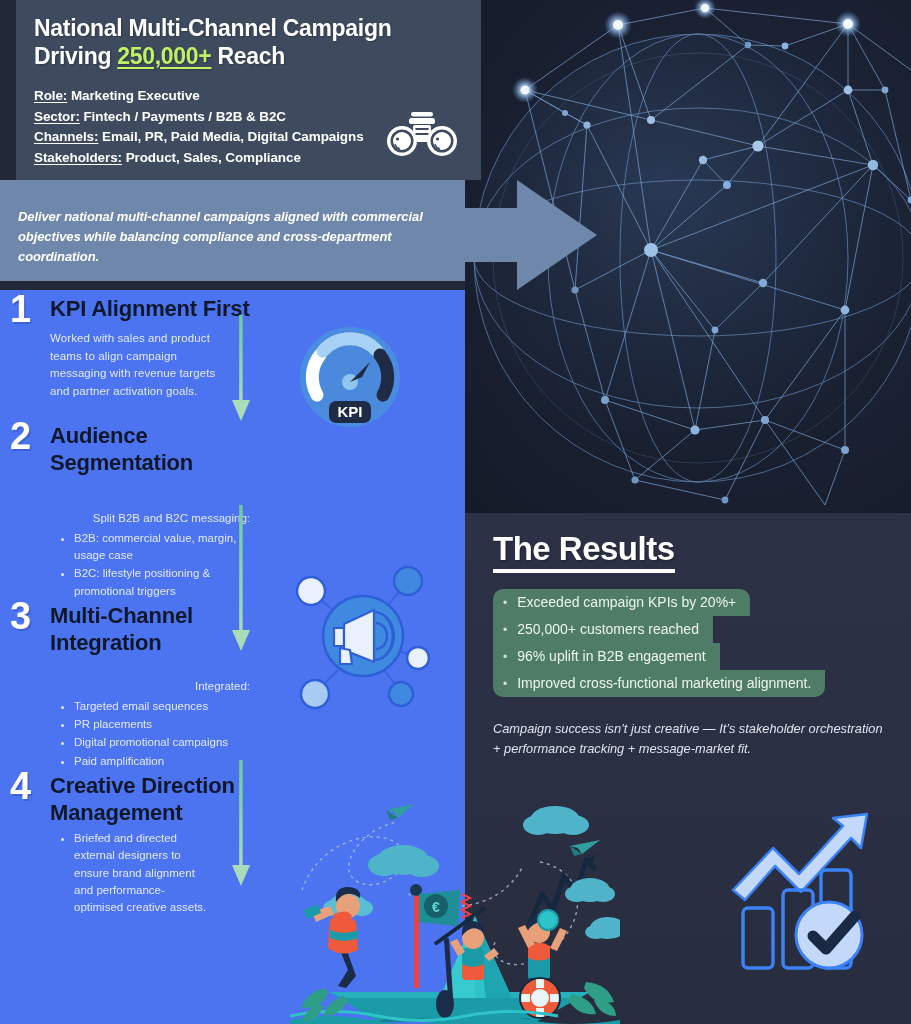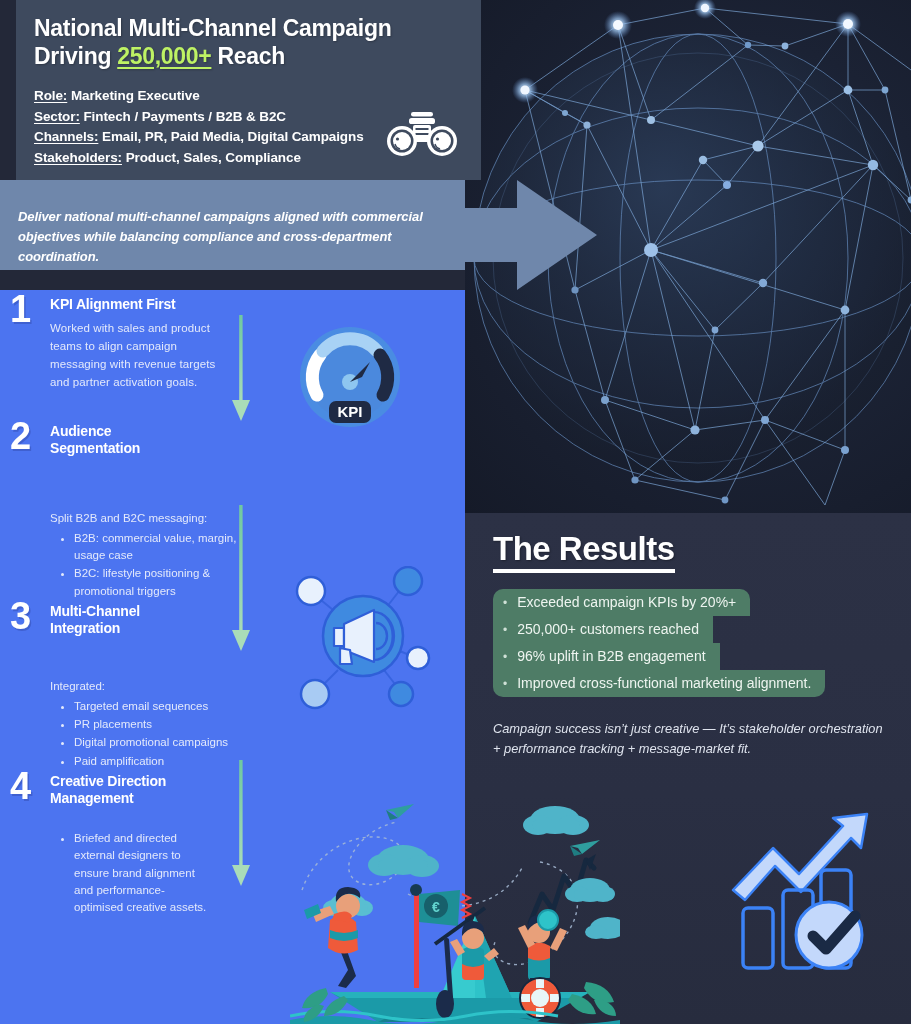--- a/index.html
+++ b/index.html
@@ -47,21 +47,21 @@
     color:#ffffff; font-size:13.5px; font-weight:bold; line-height:1.52;
     letter-spacing:-0.1px;
   }
   .meta-key { text-decoration:underline; text-underline-offset:2px; }
   .binoc {
     position:absolute; right:22px; bottom:22px; width:74px; height:48px;
   }
 
   
   .band {
-    position:absolute; left:0; top:180px; width:465px; height:90px;
+    position:absolute; left:0; top:180px; width:465px; height:101px;
     background:#6f87ab;
   }
   .band-text {
     position:absolute; left:18px; top:27px; width:430px;
     color:#ffffff; font-size:13px; font-style:italic; font-weight:bold;
     line-height:1.55; letter-spacing:-0.1px;
   }
   .arrow-wrap{
     position:absolute; left:465px; top:180px; width:140px; height:110px;
     pointer-events:none;
@@ -73,28 +73,28 @@
     background:#4c74f0;
     overflow:hidden;
   }
   .step { position:absolute; left:0; width:250px; }
   .step-num {
     position:absolute; left:10px; top:-6px; width:34px;
     color:#ffffff; font-size:38px; font-weight:bold; line-height:1;
     text-shadow:1.5px 1.5px 0 rgba(40,60,150,.35);
   }
   .step-title {
-    margin-left:50px; color:#ffffff; font-size:14px; font-weight:bold;
+    margin-left:50px; color:#0f172a; font-size:22px; font-weight:bold;
     line-height:1.22; letter-spacing:-0.2px;
   }
   .step-body {
     margin-left:50px; margin-top:7px; color:#e3e9fb; font-size:11.5px;
     line-height:1.55; letter-spacing:0.1px;
   }
-  .lead { margin-left:50px; color:#e3e9fb; font-size:11.5px; line-height:1.55; }
+  .lead { margin-left:50px; color:#e3e9fb; font-size:11.5px; line-height:1.55;text-align:right; }
   .blist { margin-left:62px; margin-top:2px; }
   .blist li {
     color:#e3e9fb; font-size:11.5px; line-height:1.5; margin-bottom:1px;
     list-style:disc; margin-left:12px;
   }
 
   .garrow { position:absolute; width:26px; }
 
   
   .kpi-icon  { position:absolute; left:290px; top:325px; }

